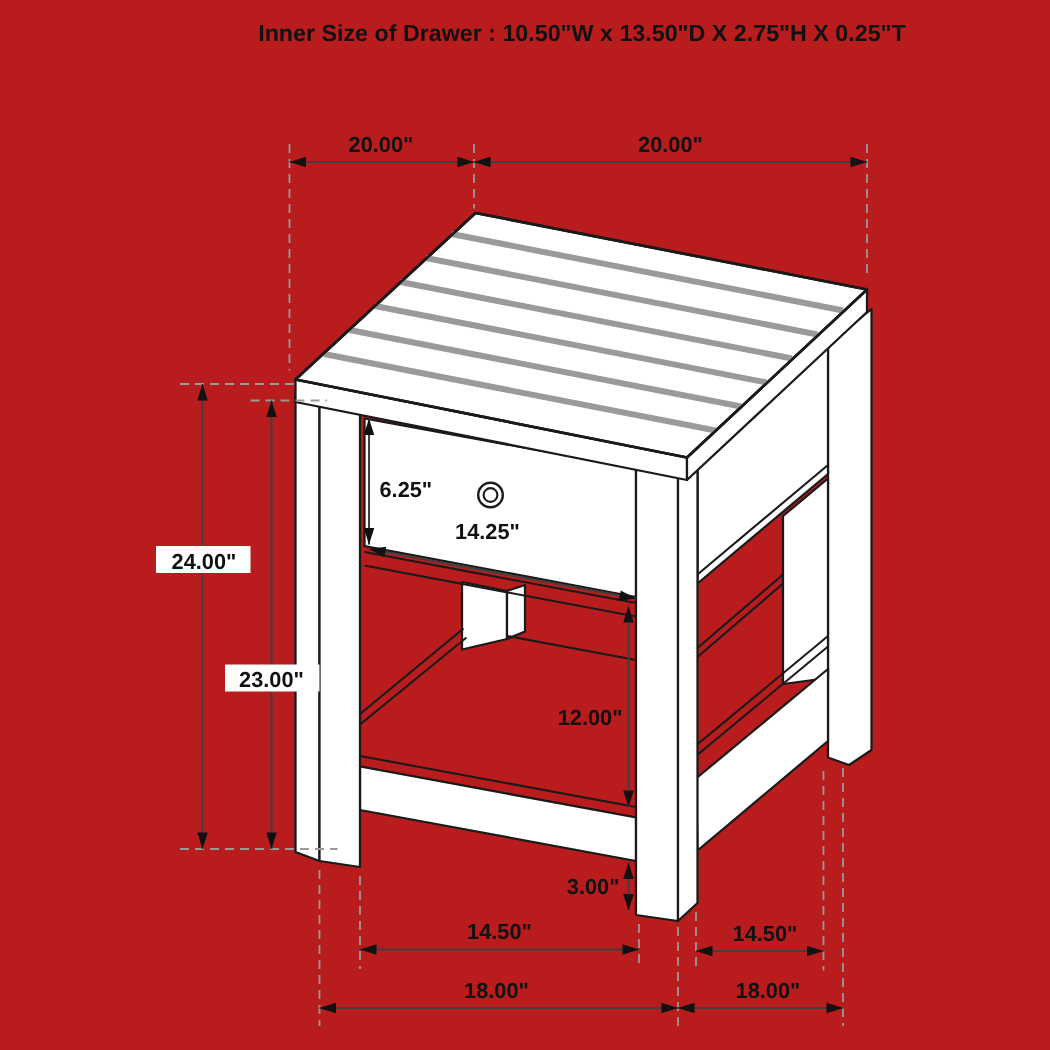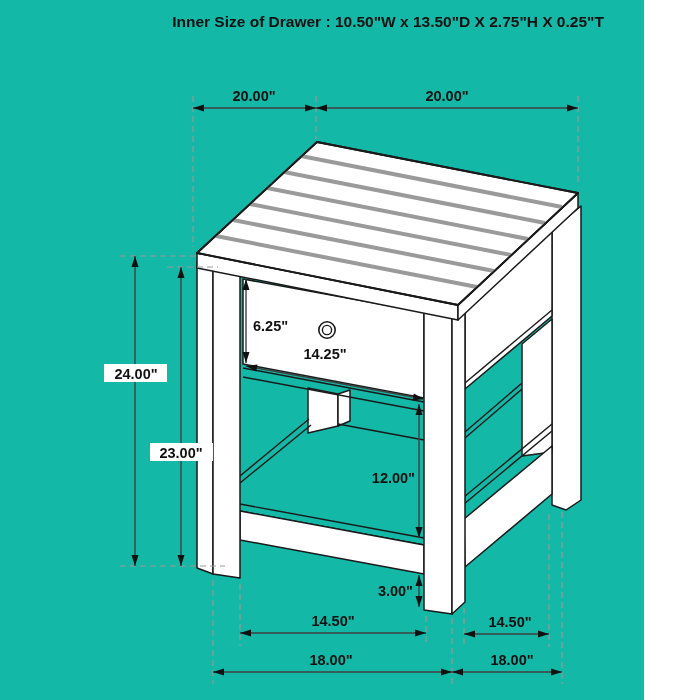--- a/index.html
+++ b/index.html
@@ -1,16 +1,16 @@
 <!DOCTYPE html>
 <html><head>
 <meta charset="utf-8">
 <style>
   html,body{margin:0;padding:0;background:#fff;}
-  .stage{position:relative;width:644px;height:700px;background:#14b8a6;overflow:hidden;
+  .stage{position:relative;width:700px;height:700px;background:#b91c1c;overflow:hidden;
          font-family:"Liberation Sans", sans-serif;}
   svg{display:block;}
   .outline{fill:#ffffff;stroke:#1a1a1a;stroke-width:1.5;stroke-linejoin:round;}
   .outline-thick{fill:#ffffff;stroke:#1a1a1a;stroke-width:1.8;stroke-linejoin:round;}
   .edge{fill:none;stroke:#1a1a1a;stroke-width:1.4;stroke-linejoin:round;}
   .plank{stroke:#9a9a9a;stroke-width:4;stroke-linecap:butt;}
   .dimline{stroke:#404040;stroke-width:1.4;fill:none;}
   .extline{stroke:#999999;stroke-width:1.2;fill:none;stroke-dasharray:6 4;}
   .arrow{fill:#111111;stroke:none;}
   .dimtext{font-family:"Liberation Sans", sans-serif;font-weight:bold;font-size:14.5px;fill:#111111;}

